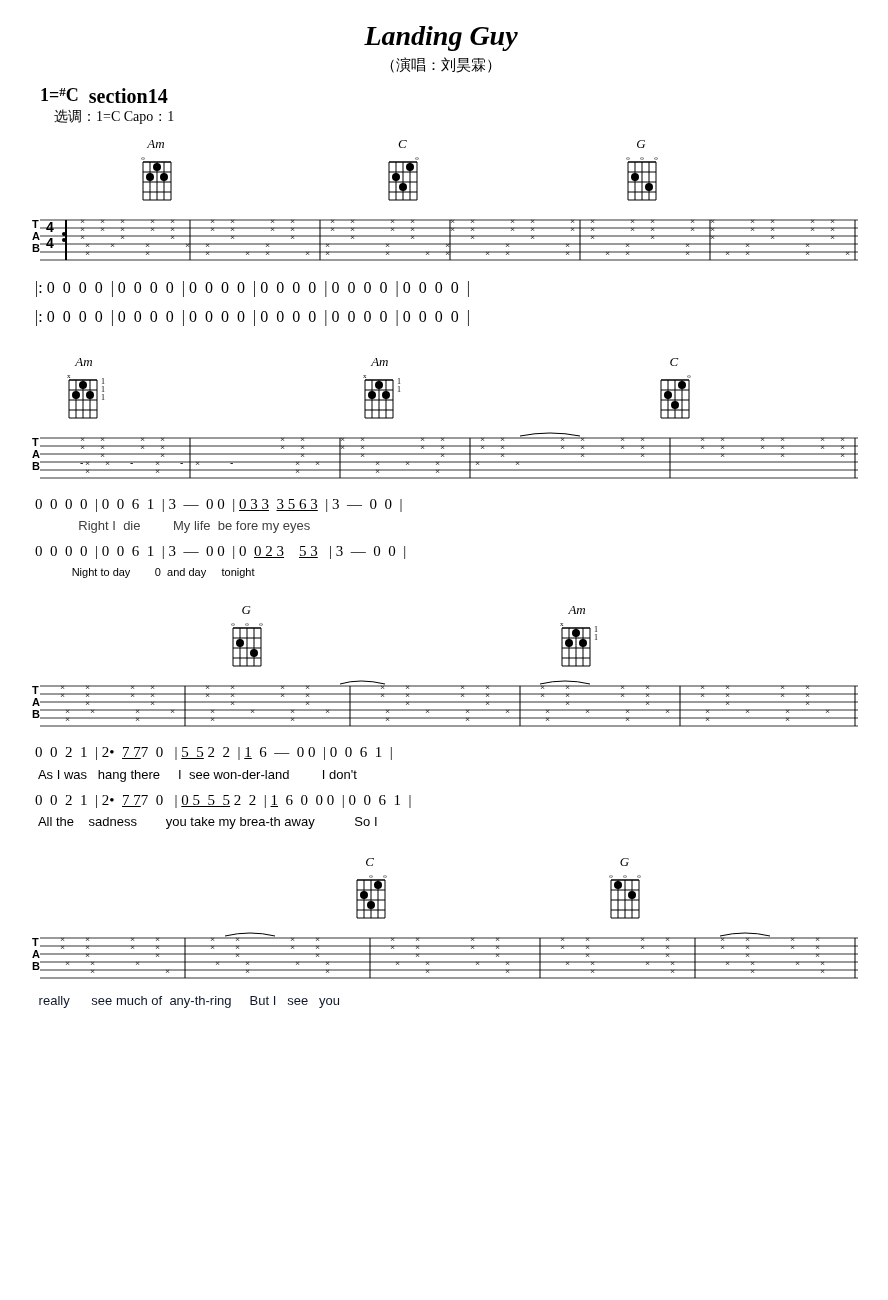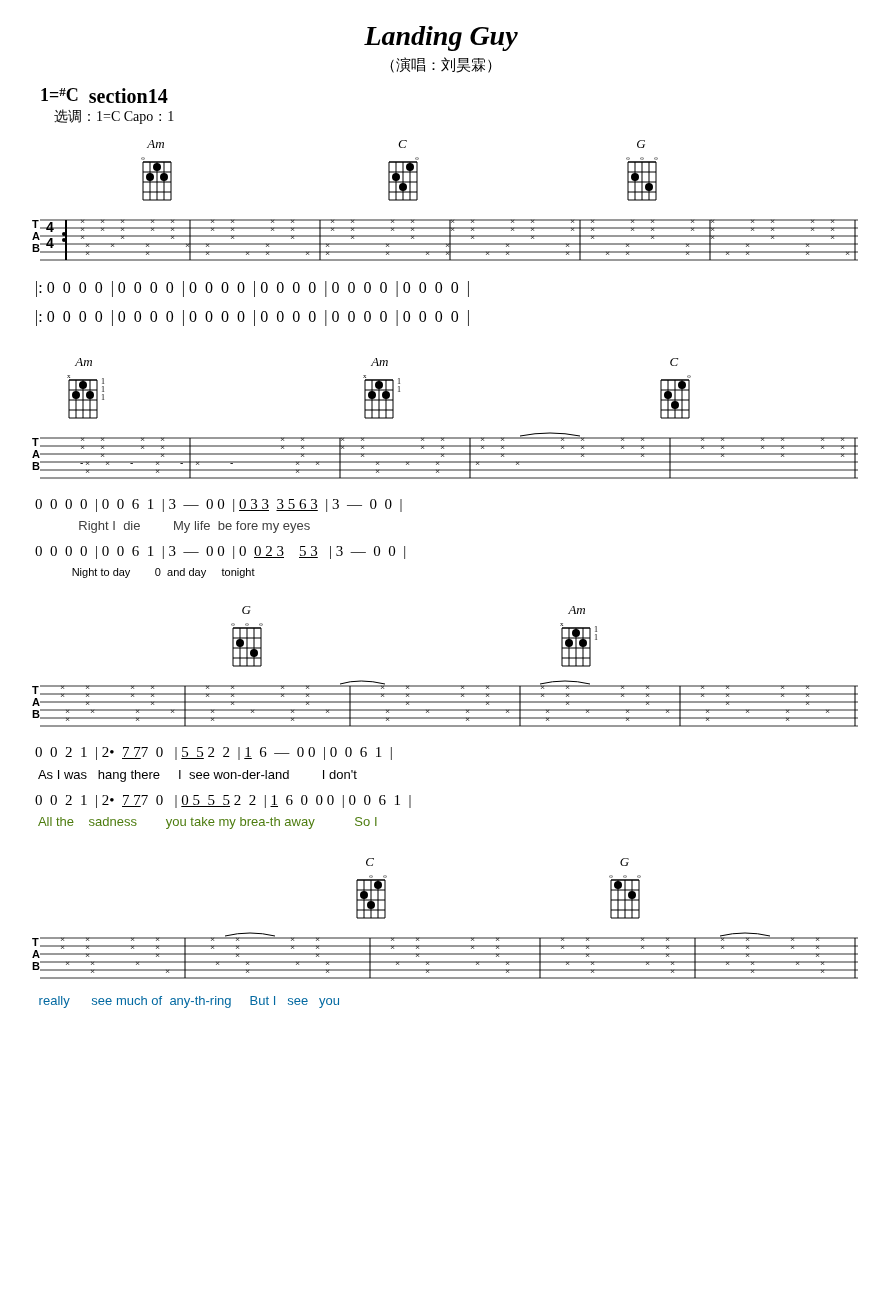--- a/index.html
+++ b/index.html
@@ -585,21 +585,21 @@
         <line x1="320" y1="10" x2="320" y2="50" stroke="#000" stroke-width="1"></line>
         <line x1="490" y1="10" x2="490" y2="50" stroke="#000" stroke-width="1"></line>
         <line x1="650" y1="10" x2="650" y2="50" stroke="#000" stroke-width="1"></line>
         <line x1="825" y1="10" x2="825" y2="50" stroke="#000" stroke-width="1"></line>
       </svg>
     </div>
 
     <div style="font-size:15px; font-family:'Times New Roman',serif; white-space:pre; line-height:1.7; margin-left:5px;">0  0  2  1  | 2•  <u>7 7</u>7  0   | <u>5  5</u> 2  2  | <u>1</u>  6  —  0 0  | 0  0  6  1  |</div>
     <div style="font-size:13px; font-family:Arial,sans-serif; white-space:pre; line-height:1.4; color:#000; margin-left:5px; margin-bottom:4px;"> As I was   hang there     I  see won-der-land         I don't</div>
     <div style="font-size:15px; font-family:'Times New Roman',serif; white-space:pre; line-height:1.7; margin-left:5px;">0  0  2  1  | 2•  <u>7 7</u>7  0   | <u>0 5  5  5</u> 2  2  | <u>1</u>  6  0  0 0  | 0  0  6  1  |</div>
-    <div style="font-size:13px; font-family:Arial,sans-serif; white-space:pre; line-height:1.4; color:#4d7c0f; margin-left:5px; margin-bottom:8px;"> All the    sadness        you take my brea-th away           So I</div>
+    <div style="font-size:13px; font-family:Arial,sans-serif; white-space:pre; line-height:1.4; color:#000000; margin-left:5px; margin-bottom:8px;"> All the    sadness        you take my brea-th away           So I</div>
   </div>
 
   <div class="section-block">
     <div style="position:relative; height:72px; margin-bottom:2px;">
 
       <div style="position:absolute; left:39%; top:0; display:flex; flex-direction:column; align-items:center;">
         <span style="font-size:13px; font-style:italic;">C</span>
         <svg width="38" height="50">
           <text x="20" y="8" font-size="7" text-anchor="middle">o</text>
           <text x="34" y="8" font-size="7" text-anchor="middle">o</text>
@@ -738,16 +738,16 @@
         <path d="M 690 8 Q 715 2 740 8" stroke="#000" stroke-width="1" fill="none"></path>
 
         <line x1="155" y1="10" x2="155" y2="50" stroke="#000" stroke-width="1"></line>
         <line x1="340" y1="10" x2="340" y2="50" stroke="#000" stroke-width="1"></line>
         <line x1="510" y1="10" x2="510" y2="50" stroke="#000" stroke-width="1"></line>
         <line x1="665" y1="10" x2="665" y2="50" stroke="#000" stroke-width="1"></line>
         <line x1="825" y1="10" x2="825" y2="50" stroke="#000" stroke-width="1"></line>
       </svg>
     </div>
 
-    <div style="font-size:13px; font-family:Arial,sans-serif; white-space:pre; line-height:1.4; color:#0369a1; margin-left:5px; margin-bottom:4px;"> really      see much of  any-th-ring     But I   see   you</div>
+    <div style="font-size:13px; font-family:Arial,sans-serif; white-space:pre; line-height:1.4; color:#0f172a; margin-left:5px; margin-bottom:4px;"> really      see much of  any-th-ring     But I   see   you</div>
   </div>
 
 </div>
 
 </body></html>

